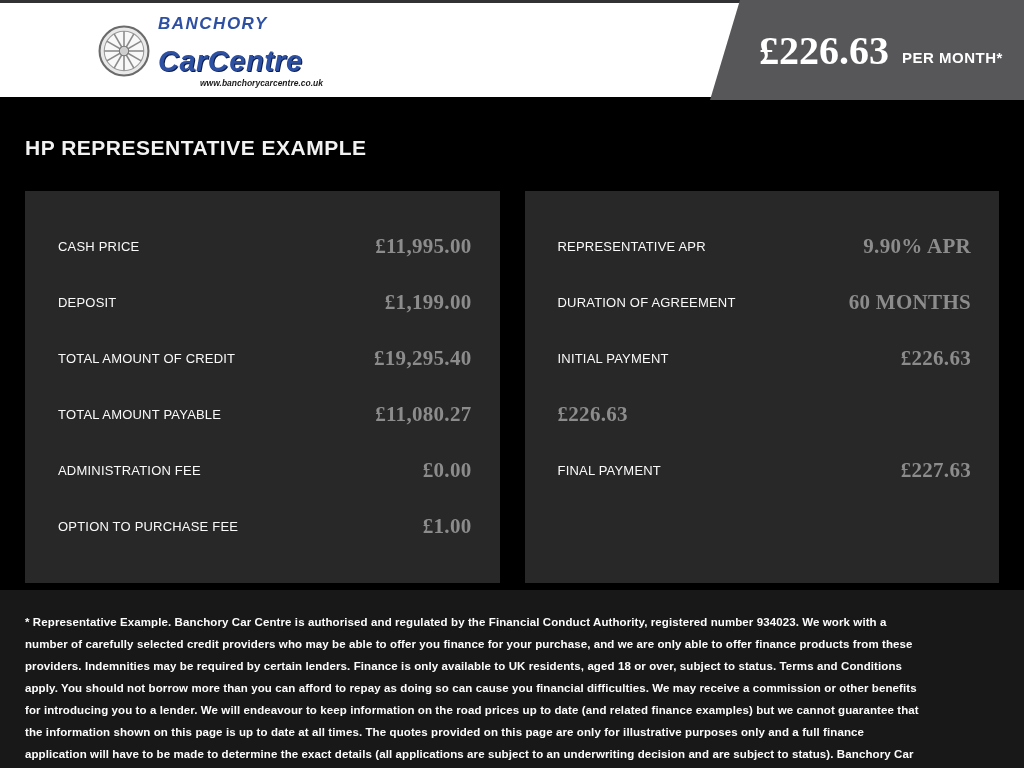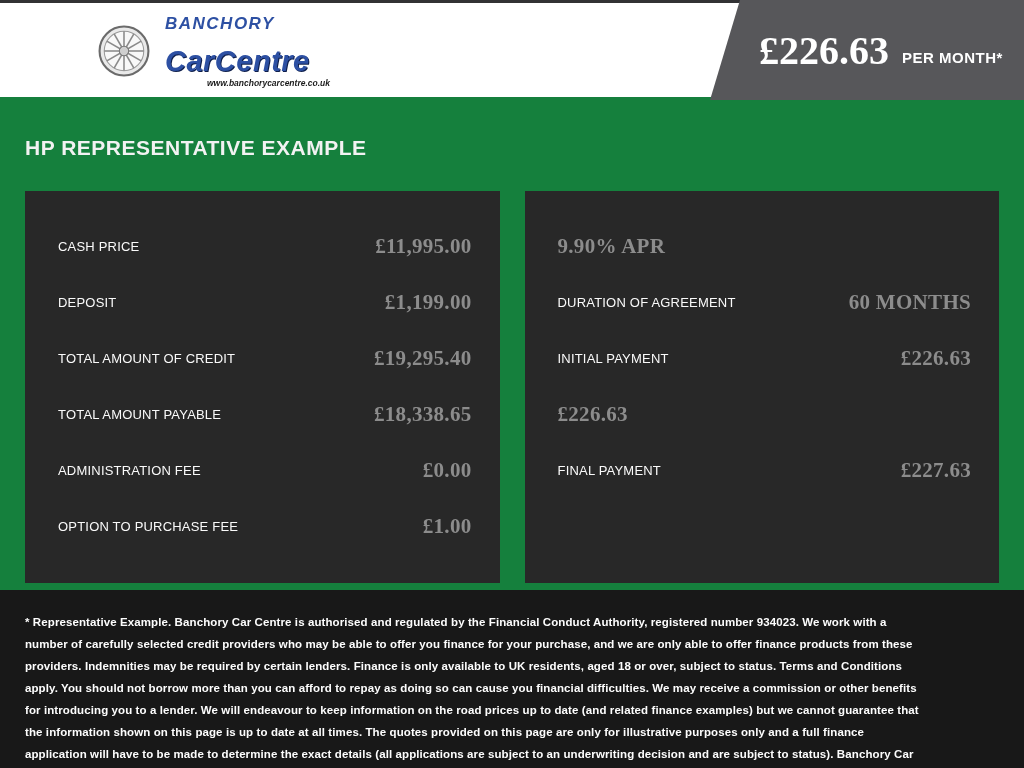--- a/index.html
+++ b/index.html
@@ -5,36 +5,36 @@
   * { margin:0; padding:0; box-sizing:border-box; }
   html,body { width:1024px; height:768px; overflow:hidden; }
   body { font-family:"Liberation Sans", sans-serif; background:#212121; }
 
   
   .top-strip { height:3px; background:#323234; }
 
   
   .header { position:relative; height:94px; background:#ffffff; }
 
-  .logo { position:absolute; left:98px; top:12px; display:flex; align-items:center; gap:15px; cursor:pointer; }
+  .logo { position:absolute; left:98px; top:12px; display:flex; align-items:center; gap:8px; cursor:pointer; }
   .wheel { width:52px; height:56px; }
   .logo-text { display:flex; flex-direction:column; line-height:1; }
   .logo-line1 { font-style:italic; font-weight:700; font-size:17px; color:#2d50a3; letter-spacing:1.5px; }
   .logo-line2 { font-style:italic; font-weight:700; font-size:29px; color:#2d50a3;
                 text-shadow:1px 1px 0 #0e1e4a; margin-top:15px; letter-spacing:0.5px; }
   .logo-url   { font-style:italic; font-weight:700; font-size:8.5px; color:#1b1b1b; margin-top:3px;padding-left:42px; }
 
   .price-badge { position:absolute; right:0; top:-3px; height:100px; width:314px; background:#57575a;
                  clip-path:polygon(30px 0, 100% 0, 100% 100%, 0 100%);
                  display:flex; align-items:center; justify-content:center; padding-left:28px; }
   .price-amount { font-family:"Liberation Serif", serif; font-weight:700; font-size:40px; color:#ffffff; }
   .price-suffix { font-size:15px; font-weight:700; color:#ffffff; margin-left:13px; margin-top:14px; letter-spacing:0.5px; }
 
   
-  .main { height:493px; background:#15803d; padding:0 25px; }
+  .main { height:493px; background:#000000; padding:0 25px; }
   .page-title { color:#f2f2f2; font-size:21px; font-weight:700; letter-spacing:0.5px; padding:39px 0 31px 0; }
 
   .panels { display:flex; gap:25px; }
   .panel { flex:1; background:#282828; padding:27px 28px 29px 33px; }
   .finance-row { height:56px; display:flex; justify-content:space-between; align-items:center; }
   .finance-label { color:#fafafa; font-size:13px; font-weight:400; letter-spacing:0.2px; }
   .finance-value { font-family:Liberation Serif, serif; font-weight:700; font-size:21px; color:#8c8c8c; letter-spacing:0.3px; }
 
   
   .footer { height:178px; background:#181818; padding:21px 25px 0 25px; }
@@ -91,34 +91,35 @@
       <div class="finance-row">
         <span class="finance-label">DEPOSIT</span>
         <span class="finance-value">£1,199.00</span>
       </div>
       <div class="finance-row">
         <span class="finance-label">TOTAL AMOUNT OF CREDIT</span>
         <span class="finance-value">£19,295.40</span>
       </div>
       <div class="finance-row">
         <span class="finance-label">TOTAL AMOUNT PAYABLE</span>
-        <span class="finance-value">£18,338.65</span>
+        <span class="finance-value">£11,080.27</span>
       </div>
       <div class="finance-row">
         <span class="finance-label">ADMINISTRATION FEE</span>
         <span class="finance-value">£0.00</span>
       </div>
       <div class="finance-row">
         <span class="finance-label">OPTION TO PURCHASE FEE</span>
         <span class="finance-value">£1.00</span>
       </div>
     </div>
 
     <div class="panel">
       <div class="finance-row">
+        <span class="finance-label">REPRESENTATIVE APR</span>
         <span class="finance-value">9.90% APR</span>
       </div>
       <div class="finance-row">
         <span class="finance-label">DURATION OF AGREEMENT</span>
         <span class="finance-value">60 MONTHS</span>
       </div>
       <div class="finance-row">
         <span class="finance-label">INITIAL PAYMENT</span>
         <span class="finance-value">£226.63</span>
       </div>

